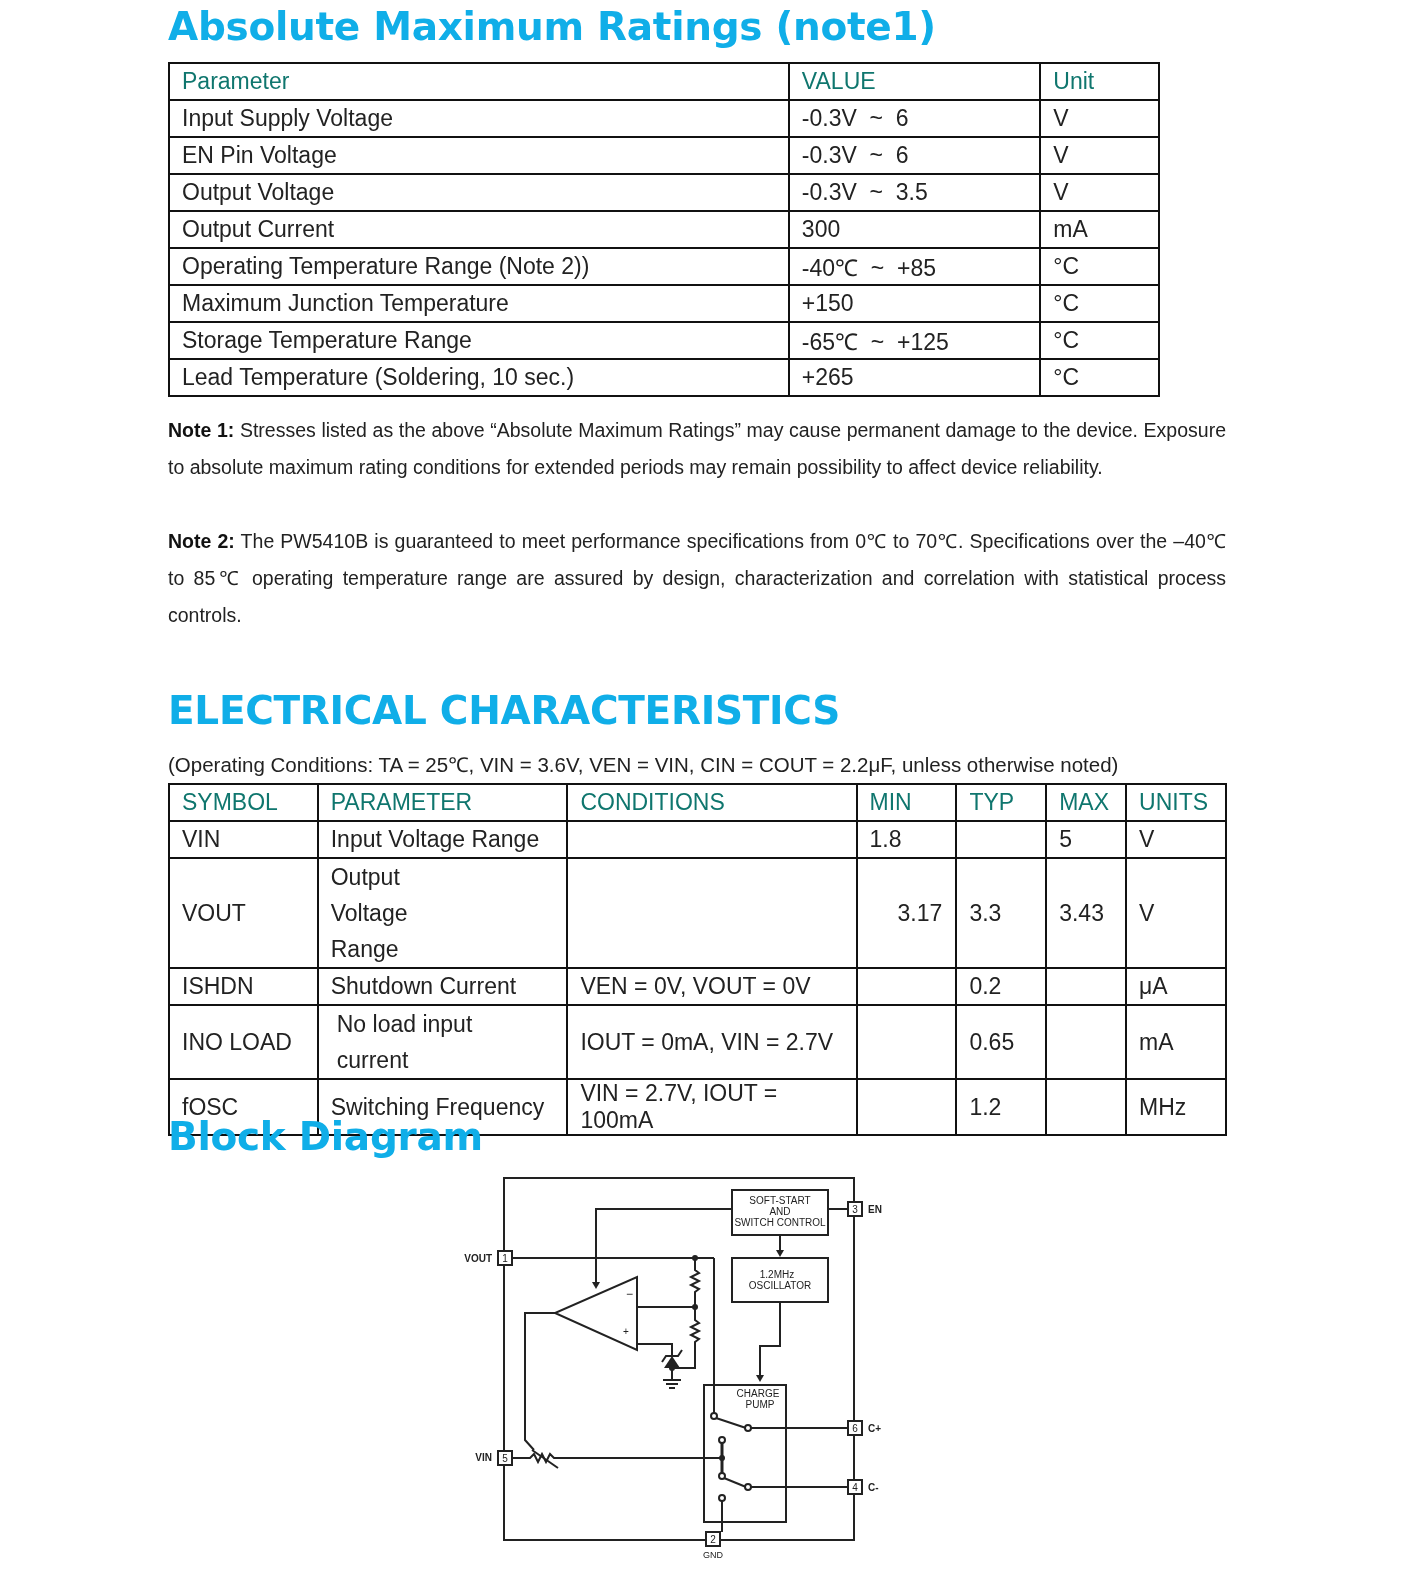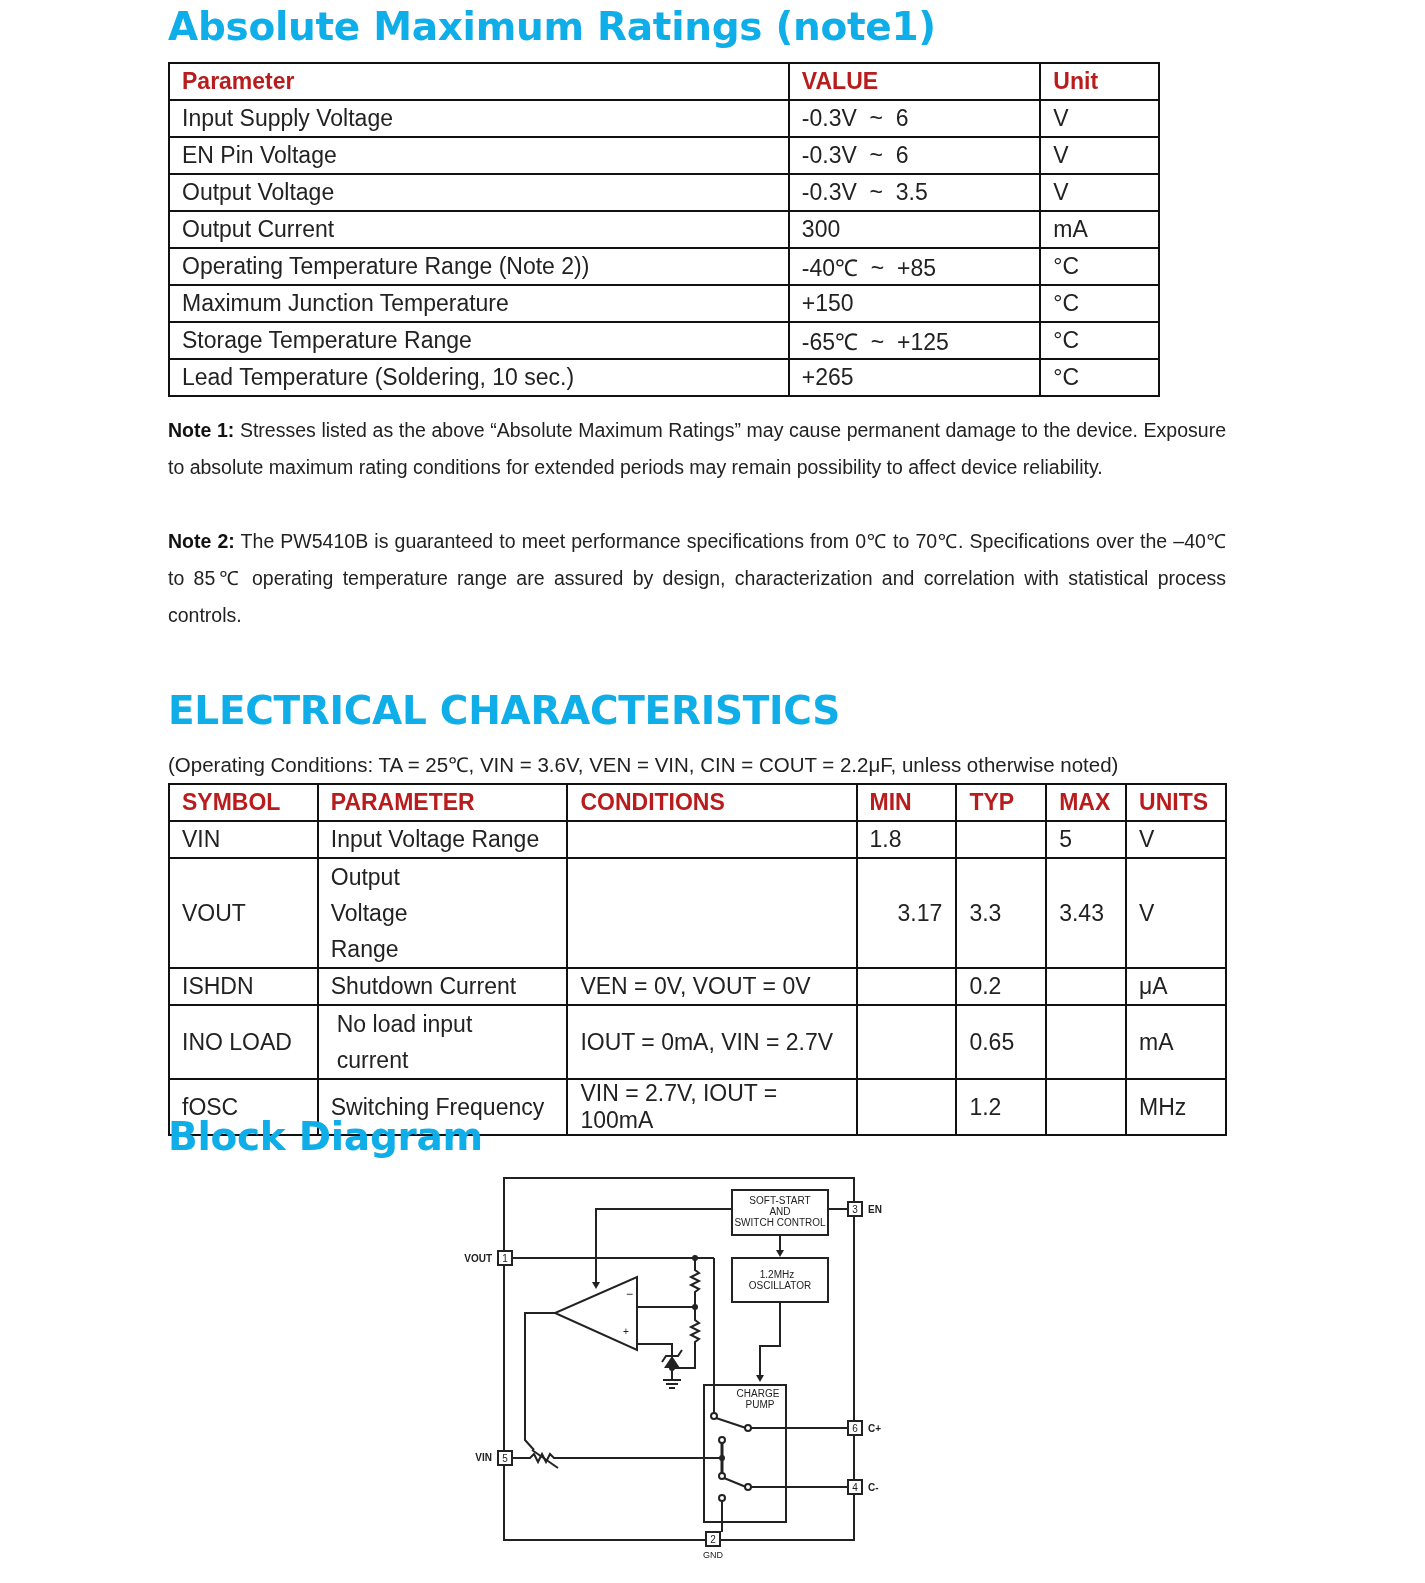--- a/index.html
+++ b/index.html
@@ -1,20 +1,20 @@
 <!DOCTYPE html>
 <html><head>
 <meta charset="utf-8">
 <style>
   html, body { margin:0; padding:0; background:#ffffff; }
   body { width:1425px; height:1583px; position:relative; font-family:"Liberation Sans", sans-serif; color:#1a1a1a; overflow:hidden; }
   .h1 { position:absolute; left:168px; color:#10aee8; font-weight:bold; font-size:39px; font-family:"DejaVu Sans", sans-serif; letter-spacing:-0.3px; }
   table { border-collapse:collapse; position:absolute; }
   td, th { border:2px solid #111; font-size:23px; padding:0 0 0 12px; text-align:left; font-weight:normal; color:#222; }
-  th { font-weight:bold; color:#b91c1c; }
+  th { font-weight:normal; color:#0f766e; }
   #amr { left:168px; top:62px; width:992px; }
   #amr td, #amr th { height:35px; }
   .note { position:absolute; left:168px; width:1058px; font-size:19.5px; line-height:37px; text-align:justify; color:#222; }
   .note b { color:#111; }
   .opcond { position:absolute; left:168px; top:750px; font-size:20.5px; color:#222; }
   #ec { left:168px; top:783px; width:1059px; }
   #ec td, #ec th { height:35px; }
   #ec td.tall { height:72px; line-height:36px; }
   #diagram { position:absolute; left:450px; top:1170px; }
 </style>

